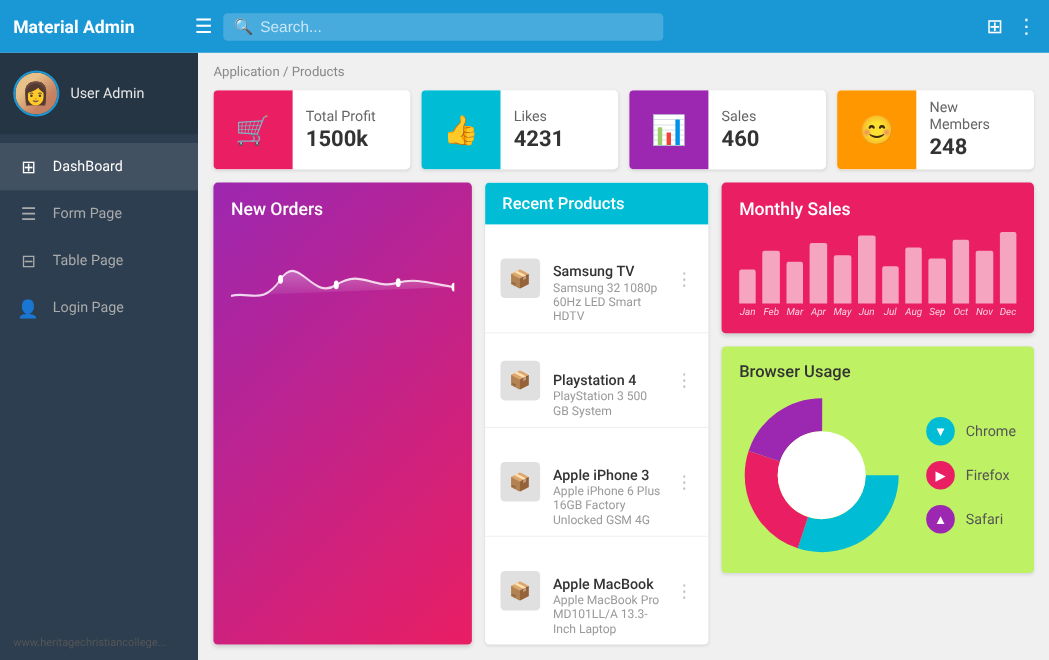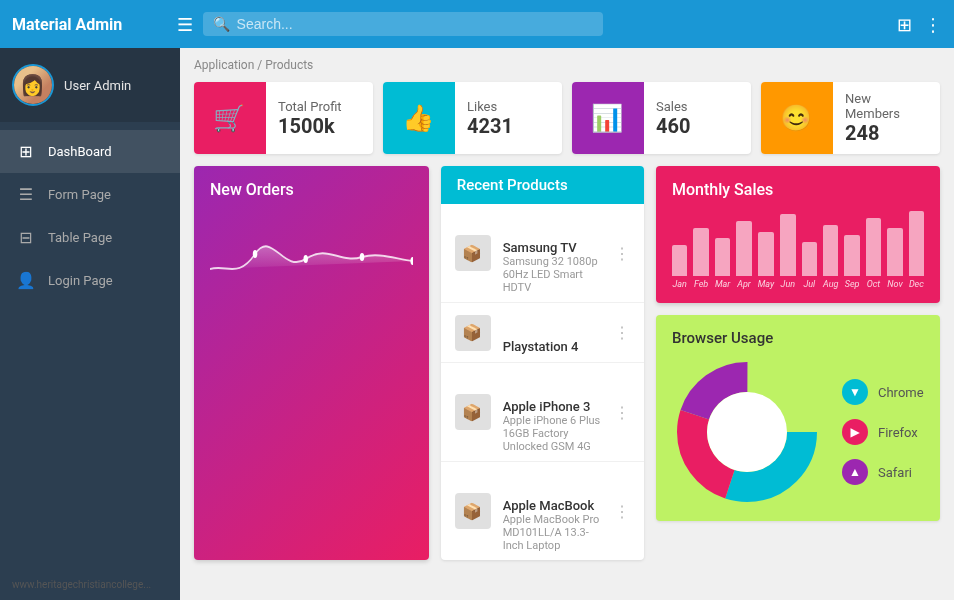--- a/index.html
+++ b/index.html
@@ -361,20 +361,21 @@
       <div class="product-info">
         <div class="product-name">Samsung TV</div>
         <div class="product-desc">Samsung 32 1080p 60Hz LED Smart HDTV</div>
       </div>
       <span class="product-menu">⋮</span>
     </div>
               <div class="product-item">
       <div class="product-icon-box">📦</div>
       <div class="product-info">
         <div class="product-name">Playstation 4</div>
+        <div class="product-desc">PlayStation 3 500 GB System</div>
       </div>
       <span class="product-menu">⋮</span>
     </div>
               <div class="product-item">
       <div class="product-icon-box">📦</div>
       <div class="product-info">
         <div class="product-name">Apple iPhone 3</div>
         <div class="product-desc">Apple iPhone 6 Plus 16GB Factory Unlocked GSM 4G</div>
       </div>
       <span class="product-menu">⋮</span>

